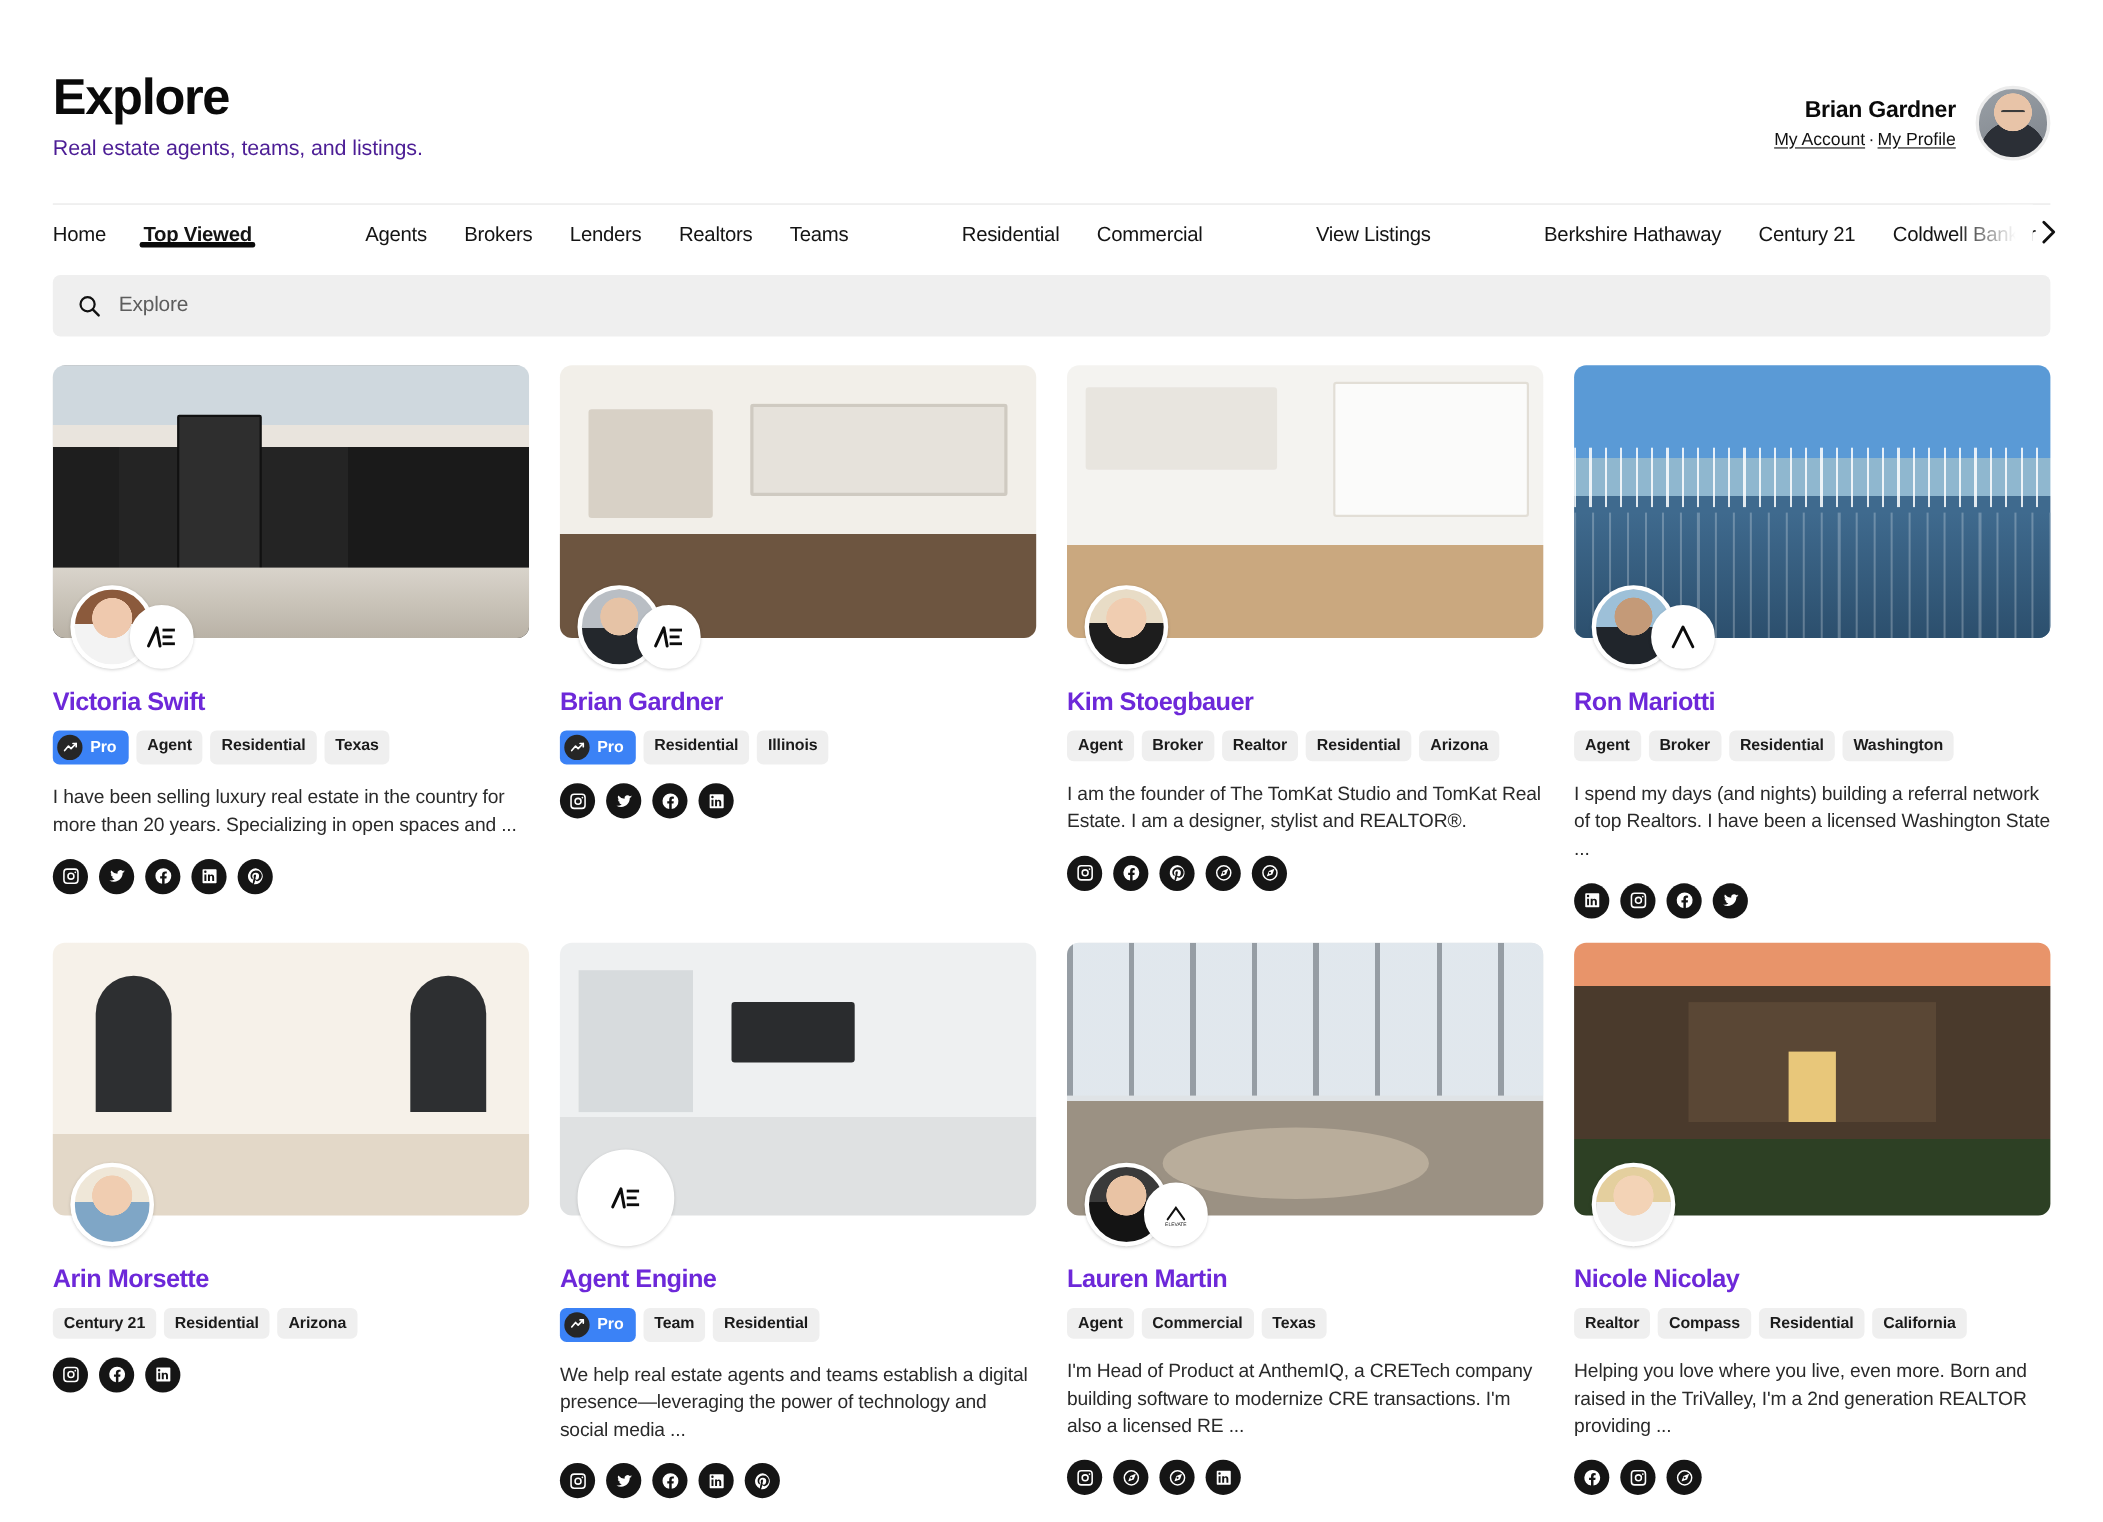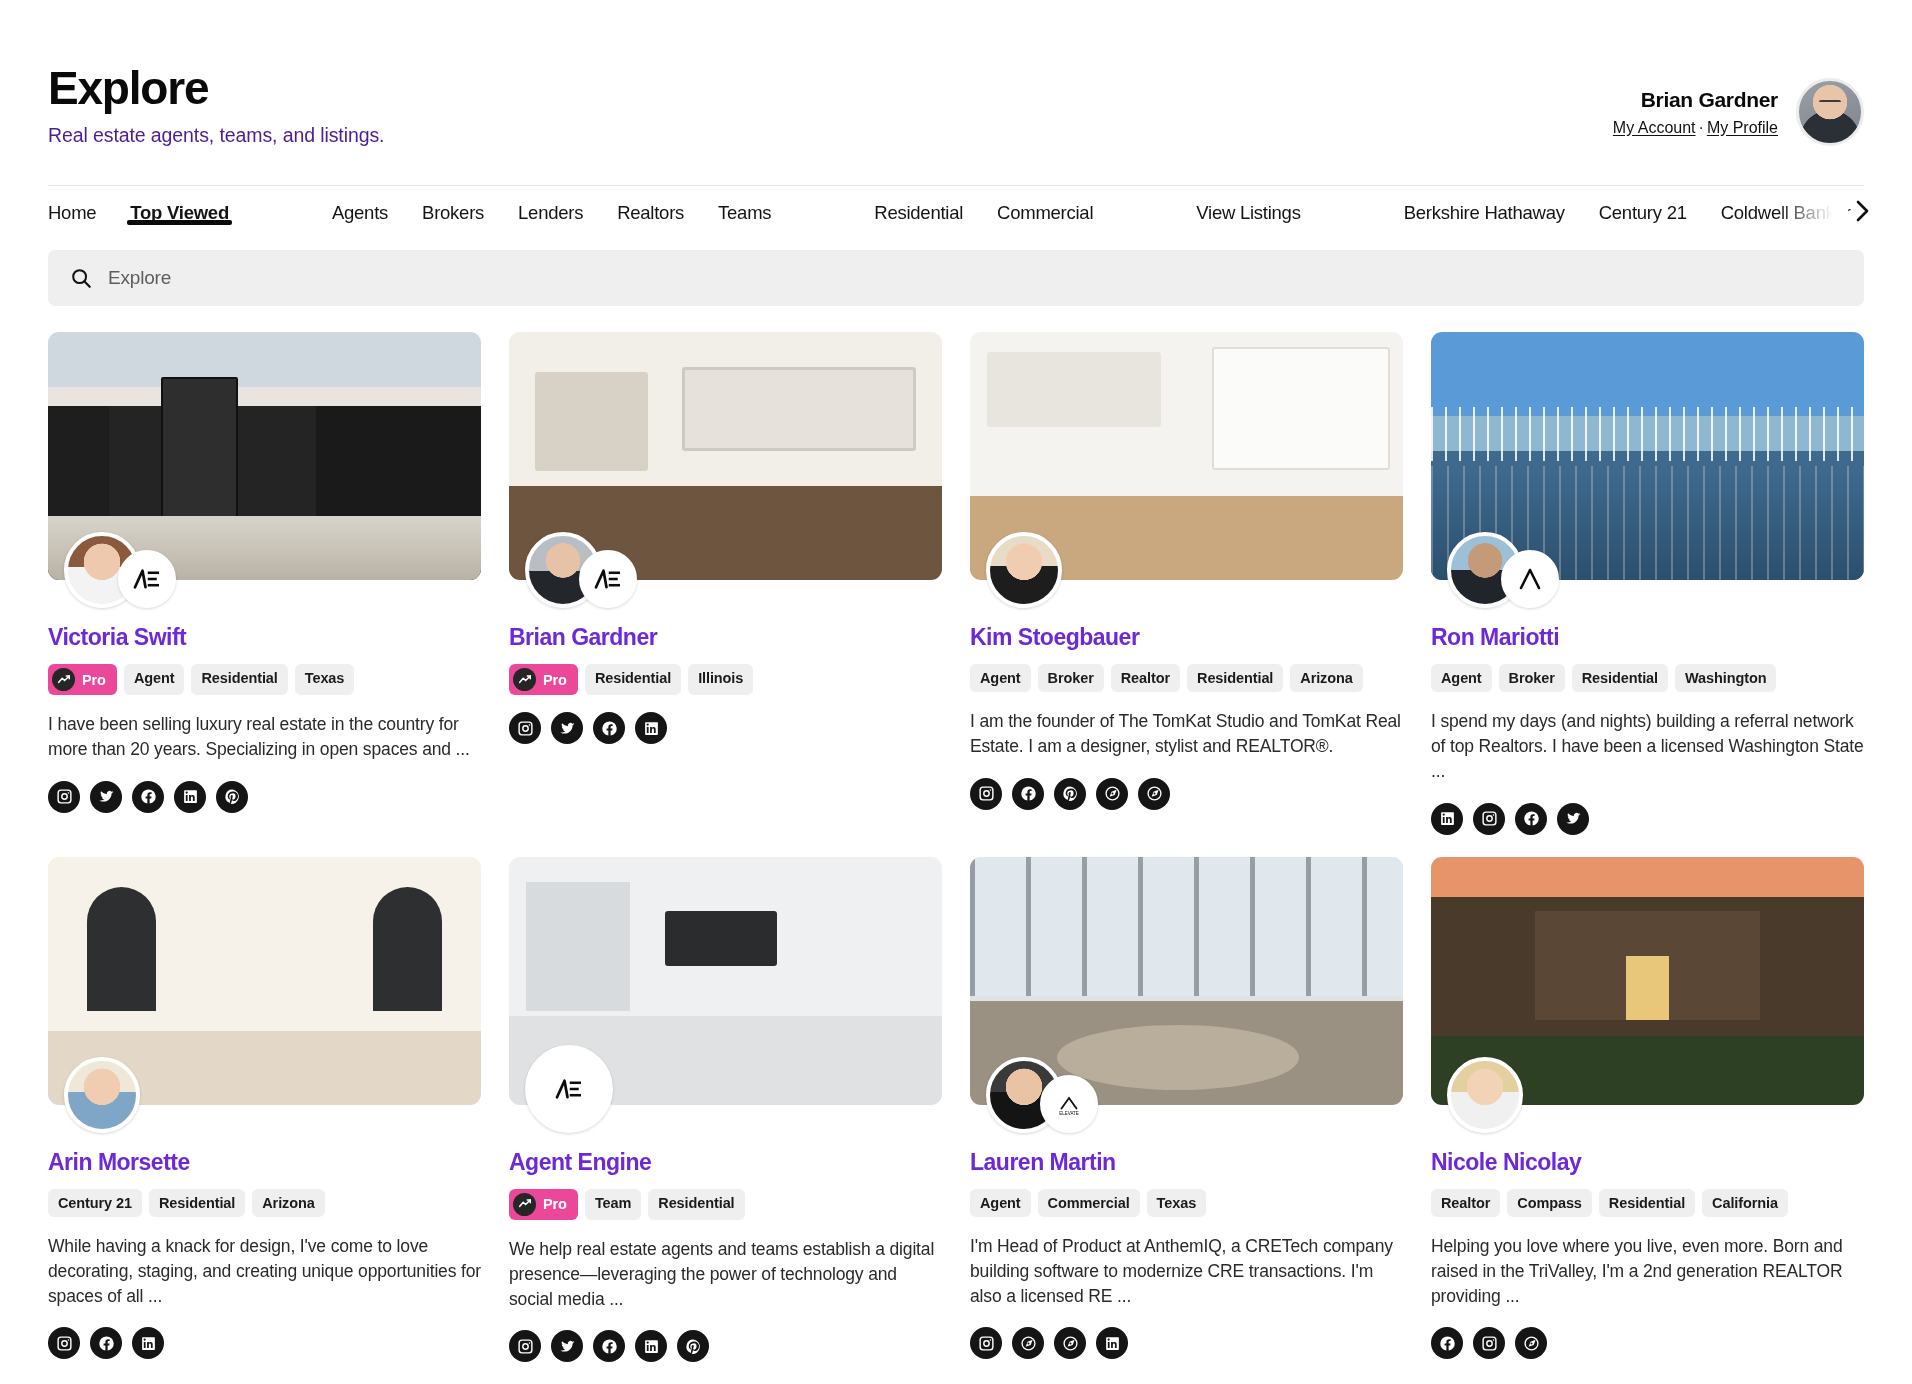--- a/index.html
+++ b/index.html
@@ -213,21 +213,21 @@
     font-size: 23px; font-weight: 700; letter-spacing: -0.5px;
     color: #6d28d9; margin-bottom: 13px;
   }
   .tags { display: flex; flex-wrap: wrap; gap: 7px; margin-bottom: 17px; }
   .tag {
     background: #efefef; color: #1b1b1b;
     font-size: 14.5px; font-weight: 700; letter-spacing: -0.1px;
     padding: 6px 10px; border-radius: 6px; white-space: nowrap;
   }
   .tag.pro {
-    background: #ec4899; color: #ffffff;
+    background: #3b82f6; color: #ffffff;
     display: flex; align-items: center; gap: 7px;
     padding: 4px 11px 4px 4px;
   }
   .pro-circle {
     width: 23px; height: 23px; border-radius: 50%;
     background: #262626; display:flex; align-items:center; justify-content:center;
     flex: 0 0 auto;
   }
   .card-bio {
     font-size: 17.5px; line-height: 1.42; color: #2a2a2a;
@@ -513,21 +513,20 @@
             <div class="badge-avatar av-f3"></div>
           </div>
         </div>
         <div class="card-body">
           <div class="card-name">Arin Morsette</div>
           <div class="tags">
             <div class="tag">Century 21</div>
             <div class="tag">Residential</div>
             <div class="tag">Arizona</div>
           </div>
-          <div class="card-bio">While having a knack for design, I've come to love decorating, staging, and creating unique opportunities for spaces of all ...</div>
           <div class="socials">
             <a class="social" href="#">
               <svg viewBox="0 0 24 24">
                 <path d="M7 2h10a5 5 0 0 1 5 5v10a5 5 0 0 1-5 5H7a5 5 0 0 1-5-5V7a5 5 0 0 1 5-5zm0 2a3 3 0 0 0-3 3v10a3 3 0 0 0 3 3h10a3 3 0 0 0 3-3V7a3 3 0 0 0-3-3H7zm5 3.2A4.8 4.8 0 1 1 7.2 12 4.8 4.8 0 0 1 12 7.2zm0 2A2.8 2.8 0 1 0 14.8 12 2.8 2.8 0 0 0 12 9.2zM17.6 6a1.1 1.1 0 1 1-1.1 1.1A1.1 1.1 0 0 1 17.6 6z"></path>
               </svg>
             </a>
             <a class="social" href="#">
               <svg viewBox="0 0 24 24">
                 <path d="M12 2a10 10 0 0 0-1.6 19.9v-7h-2.5V12h2.5V9.8c0-2.5 1.5-3.9 3.8-3.9a15 15 0 0 1 2.2.2v2.5h-1.2c-1.2 0-1.6.8-1.6 1.6V12h2.7l-.4 2.9h-2.3v7A10 10 0 0 0 12 2z"></path>
               </svg>

